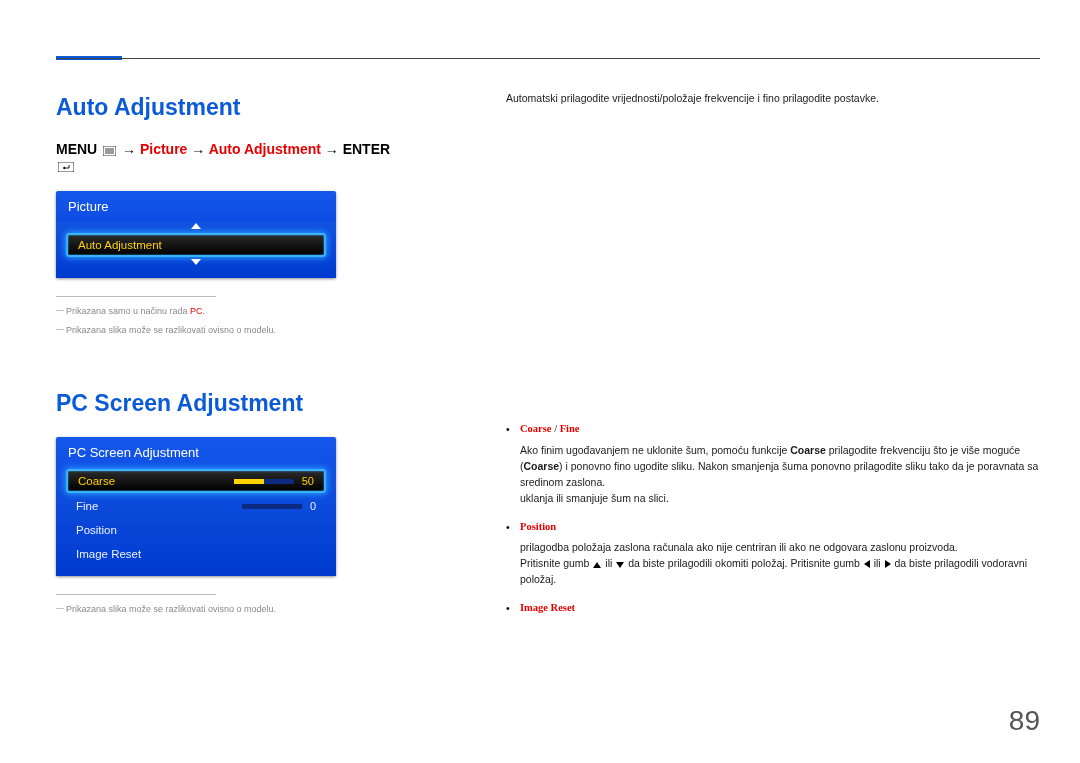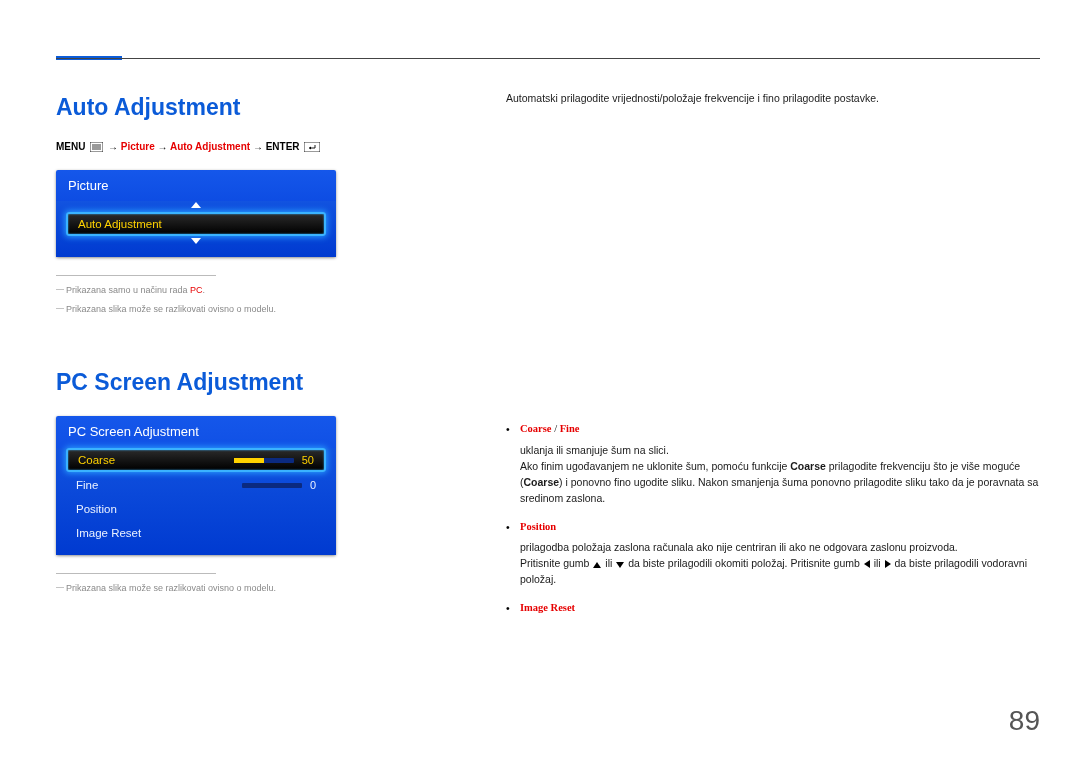--- a/index.html
+++ b/index.html
@@ -49,21 +49,21 @@
     color: #1a1a1a;
   }
 
   h2.section-title {
     color: #0b5bd8;
     font-size: 23px;
     font-weight: 700;
     margin-bottom: 20px;
   }
   .breadcrumb {
-    font-size: 10px;
+    font-size: 14px;
     font-weight: 700;
     margin-bottom: 18px;
   }
   .breadcrumb .hl { color: #e60000; }
   .breadcrumb .icon-menu, .breadcrumb .icon-enter {
     display: inline-flex;
     vertical-align: -2px;
     margin: 0 2px;
   }
 
@@ -266,24 +266,24 @@
     <div class="lead-text">Automatski prilagodite vrijednosti/položaje frekvencije i fino prilagodite postavke.</div>
   </div>
 
   <div class="right-spacer-1"></div>
 
   <ul class="bullet-list">
     <li>
       <span class="bullet-title">
         <span>Coarse</span><span class="slash"> / </span><span>Fine</span>
       </span>
-      <div class="bullet-body">uklanja ili smanjuje šum na slici.</div>
       <div class="bullet-body">
         <span>Ako finim ugođavanjem ne uklonite šum, pomoću funkcije </span><b>Coarse</b><span> prilagodite frekvenciju što je više moguće (</span><b>Coarse</b><span>) i ponovno fino ugodite sliku. Nakon smanjenja šuma ponovno prilagodite sliku tako da je poravnata sa sredinom zaslona.</span>
       </div>
+      <div class="bullet-body">uklanja ili smanjuje šum na slici.</div>
     </li>
     <li>
       <span class="bullet-title">Position</span>
       <div class="bullet-body">prilagodba položaja zaslona računala ako nije centriran ili ako ne odgovara zaslonu proizvoda.</div>
       <div class="bullet-body">
         <span>Pritisnite gumb </span><span class="arrow-glyph arrow-up"></span><span> ili </span><span class="arrow-glyph arrow-down"></span><span> da biste prilagodili okomiti položaj. Pritisnite gumb </span><span class="arrow-glyph arrow-left"></span><span> ili </span><span class="arrow-glyph arrow-right"></span><span> da biste prilagodili vodoravni položaj.</span>
       </div>
     </li>
     <li>
       <span class="bullet-title">Image Reset</span>

